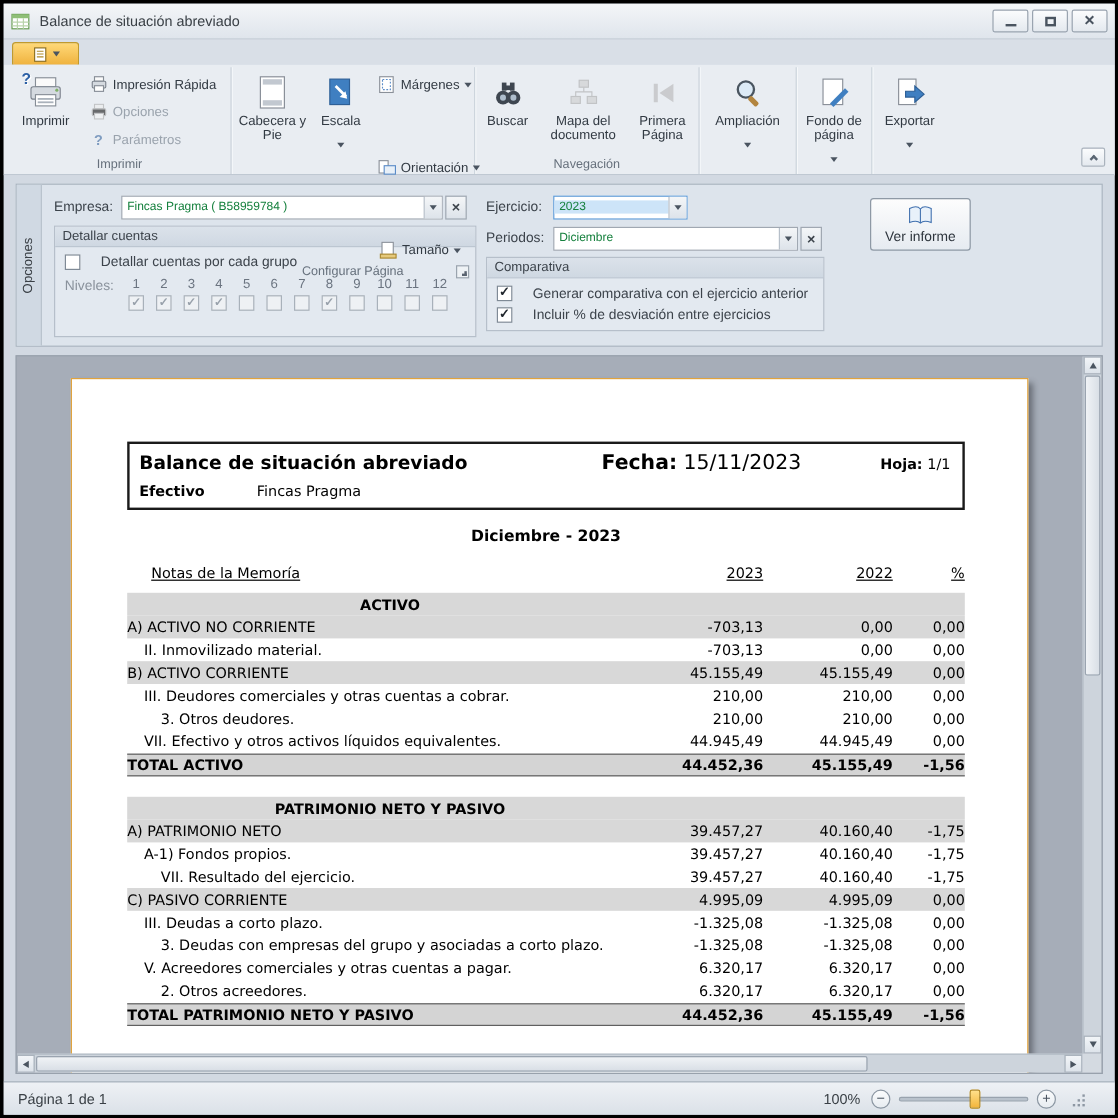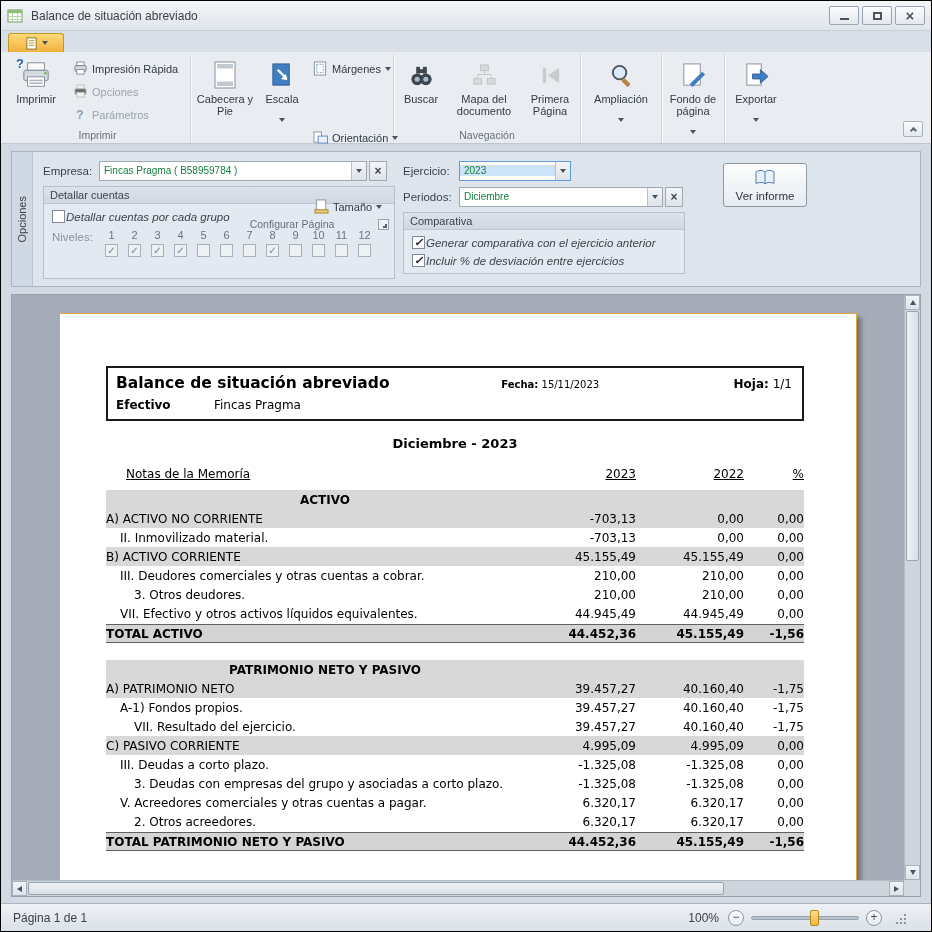--- a/index.html
+++ b/index.html
@@ -1,17 +1,17 @@
 <!DOCTYPE html>
 <html><head>
 <meta charset="utf-8">
 <style>
   * { box-sizing: border-box; margin: 0; padding: 0; }
   html,body { width:932px; height:932px; font-family:"Liberation Sans", sans-serif; background:#b9c0ca; }
-  .window { position:absolute; inset:0; border:1px solid #000000; background:#d2d9e2; display:flex; flex-direction:column; overflow:hidden; }
+  .window { position:absolute; inset:0; border:3px solid #000000; background:#d2d9e2; display:flex; flex-direction:column; overflow:hidden; }
 
   
   .titlebar { height:30px; background:linear-gradient(#f4f6f8,#dfe5ec); display:flex; align-items:center; padding:0 6px; border-bottom:1px solid #c7cfd8; }
   .app-icon { width:18px; height:16px; margin-right:6px; display:inline-flex; }
   .win-title { font-size:12px; color:#3a4046; }
   .win-buttons { margin-left:auto; display:flex; gap:3px; }
   .win-btn { width:30px; height:19px; border:1px solid #9aa4b0; border-radius:2px; background:linear-gradient(#fbfcfd,#e4e9ef); display:flex; align-items:center; justify-content:center; cursor:default; }
   .g-min { width:9px; height:2px; background:#4a5460; margin-top:6px; }
   .g-max { width:9px; height:8px; border:2px solid #4a5460; }
   .g-close::before { content:"×"; font-size:15px; font-weight:bold; color:#4a5460; line-height:1; }
@@ -62,42 +62,42 @@
   .combo-btn { width:15px; height:100%; border-left:1px solid #b6bfc9; background:linear-gradient(#f4f6f8,#dde3ea); display:flex; align-items:center; justify-content:center; }
   .combo.focused { border-color:#5f9cd8; }
   .combo-value.sel { background:#cde4f8; }
   .clear-btn { width:18px; height:20px; margin-left:2px; border:1px solid #a0a8b2; background:linear-gradient(#f4f6f8,#dde3ea); display:flex; align-items:center; justify-content:center; font-size:0; }
   .clear-btn::before { content:"×"; font-size:12px; font-weight:bold; color:#3c434b; }
   .groupbox { border:1px solid #b6bfca; background:#e3e9f0; }
   .gb-caption { height:17px; line-height:16px; padding:0 6px; font-size:11px; color:#3c434b; background:linear-gradient(#dbe2ea,#cfd8e2); border-bottom:1px solid #bcc6d1; }
   .gb-body { padding:6px 8px; }
   .gb-detallar { height:93px; }
   .gb-comparativa { height:62px; width:282px; }
-  .cb-row { display:flex; align-items:center; gap:1px; margin-bottom:5px;font-style:italic; }
+  .cb-row { display:flex; align-items:center; gap:17px; margin-bottom:5px; }
   .cb { width:13px; height:13px; border:1px solid #7f8a96; background:#fff; display:inline-flex; align-items:center; justify-content:center; flex:0 0 auto; }
   .cb.checked::before { content:"✓"; font-size:11px; font-weight:bold; color:#20262d; line-height:1; }
   .cb-label { font-size:11.5px; color:#3c434b; }
   .niveles-row { display:flex; align-items:flex-start; margin-top:6px; }
   .niveles-label { width:48px; font-size:11.5px; color:#8a929c; padding-top:2px; }
   .niveles { display:flex; }
   .nivel { width:23px; display:flex; flex-direction:column; align-items:center; gap:3px; }
   .nivel-n { font-size:11px; color:#6b7480; }
   .nivel-cb { width:13px; height:13px; border:1px solid #a8b1ba; background:#eef1f4; display:inline-flex; align-items:center; justify-content:center; }
   .nivel.on .nivel-cb::before { content:"✓"; font-size:10px; font-weight:bold; color:#98a1ab; line-height:1; }
   .opt-col-btn { margin-left:38px; padding-top:3px; }
   .ver-informe { width:84px; height:44px; border:1px solid #8e99a5; border-radius:3px; background:linear-gradient(#fdfdfd,#e6ebf1); display:flex; flex-direction:column; align-items:center; justify-content:center; gap:3px; font-size:11.5px; color:#2e353d; font-family:inherit; }
 
   
   .preview-wrap { flex:1; margin:0 10px 6px 10px; position:relative; }
   .preview { position:absolute; inset:0; border:1px solid #98a1ac; background:#a6adb8; overflow:hidden; }
   .page { width:798px; height:780px; margin:18px auto 0 auto; background:#fff; border:1px solid #e0a33e; box-shadow:4px 4px 5px rgba(30,34,40,.45); padding:52px 52px 0 46px; font-family:"DejaVu Sans", sans-serif; position:relative; left:-8px; }
   .doc-headerbox { border:2px solid #1a1a1a; padding:6px 10px 7px 8px; }
   .dh-r1 { display:flex; align-items:baseline; }
   .dh-title { font-size:15.5px; font-weight:bold; color:#000; width:57%; }
-  .dh-fecha { flex:1; font-size:10px; color:#000; }
+  .dh-fecha { flex:1; font-size:17px; color:#000; }
   .dh-hoja { font-size:12px; color:#000; }
   .b { font-weight:bold; }
   .dh-r2 { display:flex; margin-top:6px; font-size:12px; }
   .dh-el { width:98px; }
   .doc-period { text-align:center; font-size:13px; font-weight:bold; margin-top:15px; }
   .doc-cols, .trow { display:grid; grid-template-columns:1fr 92px 108px 60px; align-items:center; }
   .doc-cols { margin-top:16px; font-size:12px;margin-left:20px; }
   .doc-cols span { text-decoration:underline; }
   .c-num, .c-pct { text-align:right; }
   .doc-rows { margin-top:9px; }

